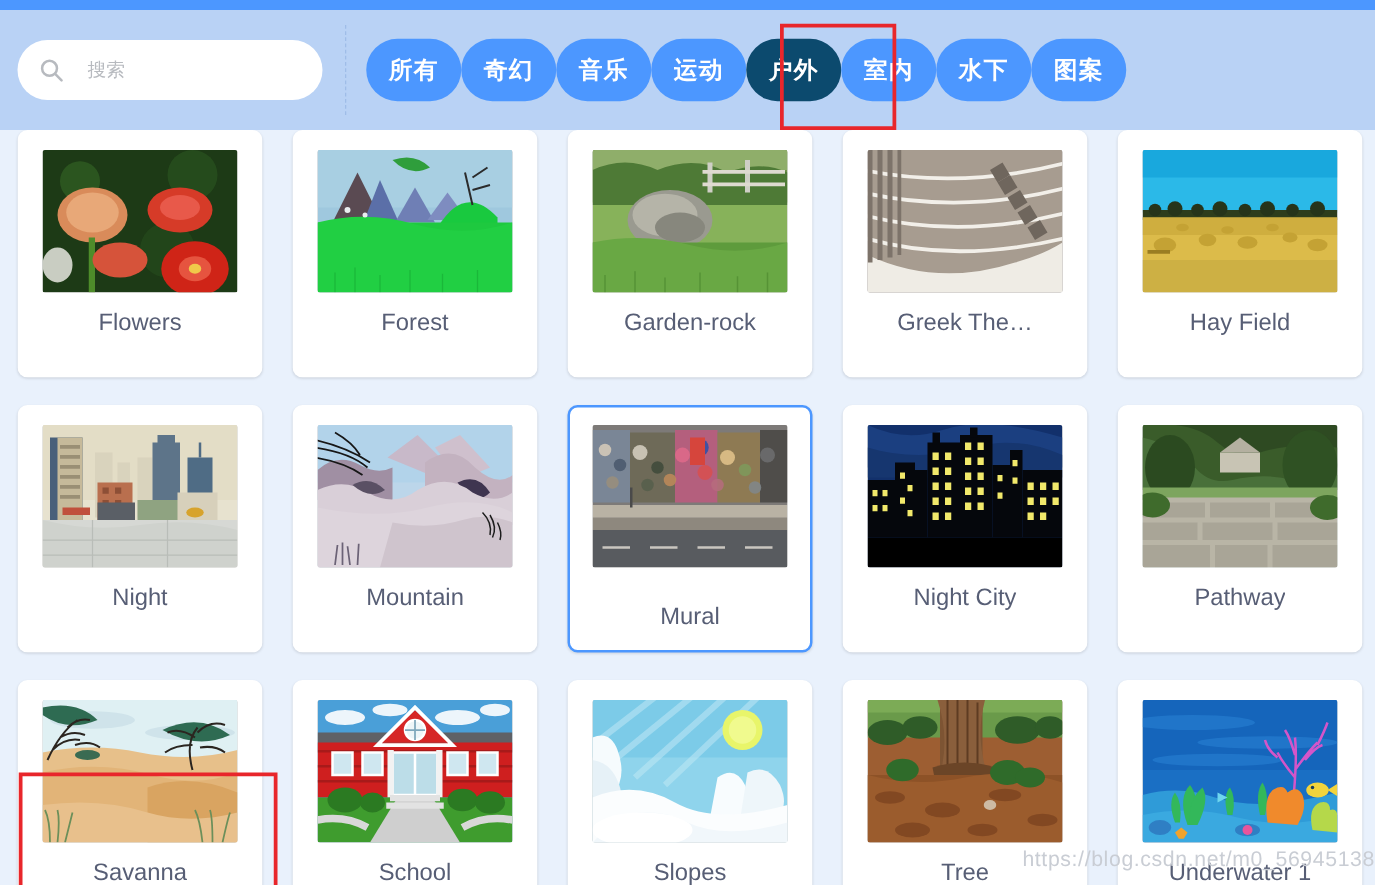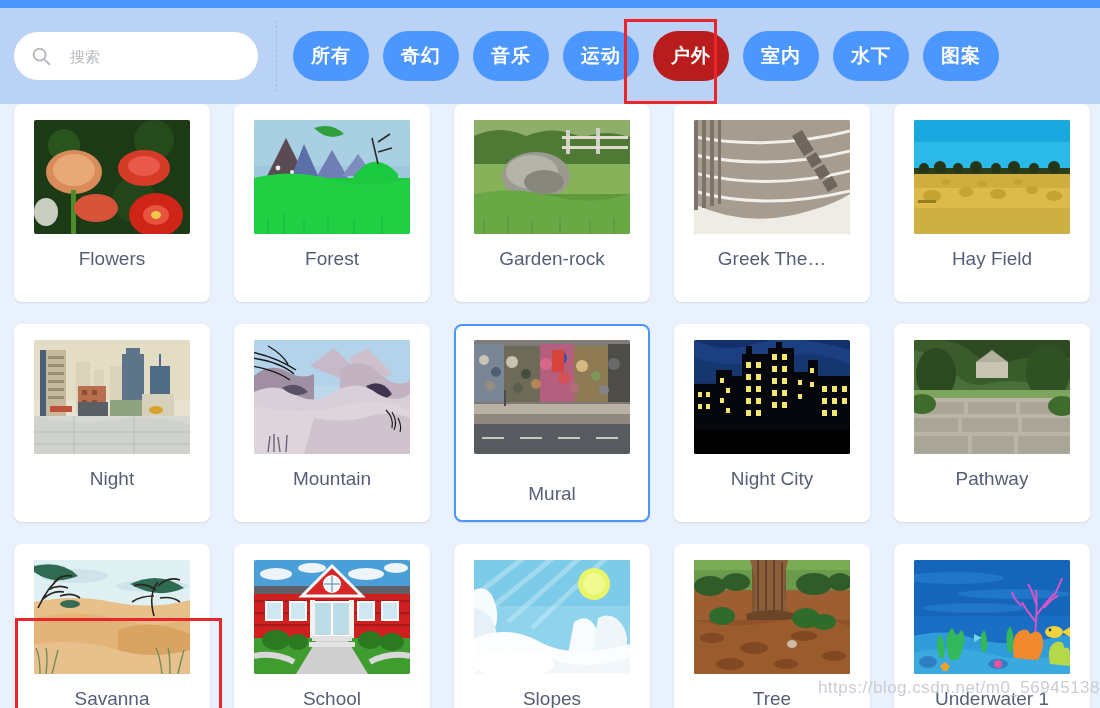--- a/index.html
+++ b/index.html
@@ -45,38 +45,37 @@
 
   .divider {
     width: 0; height: 72px;
     border-left: 1px dashed #9fbde8;
     margin: 0 12px 0 18px;
     flex: 0 0 auto;
   }
 
   .tagbar {
     display: flex; align-items: flex-end;
-    gap: 14px;
     flex: 1 1 auto;
     padding-left: 4px;
   }
   .tag {
     height: 50px; min-width: 76px;
     padding: 0 16px;
     border: none; border-radius: 25px;
     background: #4c97ff;
     color: #ffffff;
     font-family: "Liberation Sans", sans-serif;
     font-size: 19px; font-weight: 700;
     letter-spacing: 1px;
     cursor: pointer;
     display: flex; align-items: center; justify-content: center;
     white-space: nowrap;
   }
-  .tag.active { background: #b91c1c; }
+  .tag.active { background: #0c4a6e; }
 
   
   .annot-tag {
     position: absolute;
     left: 624px; top: 11px;
     width: 93px; height: 85px;
     border: 3px solid #e8262b;
     pointer-events: none;
     z-index: 5;
   }

